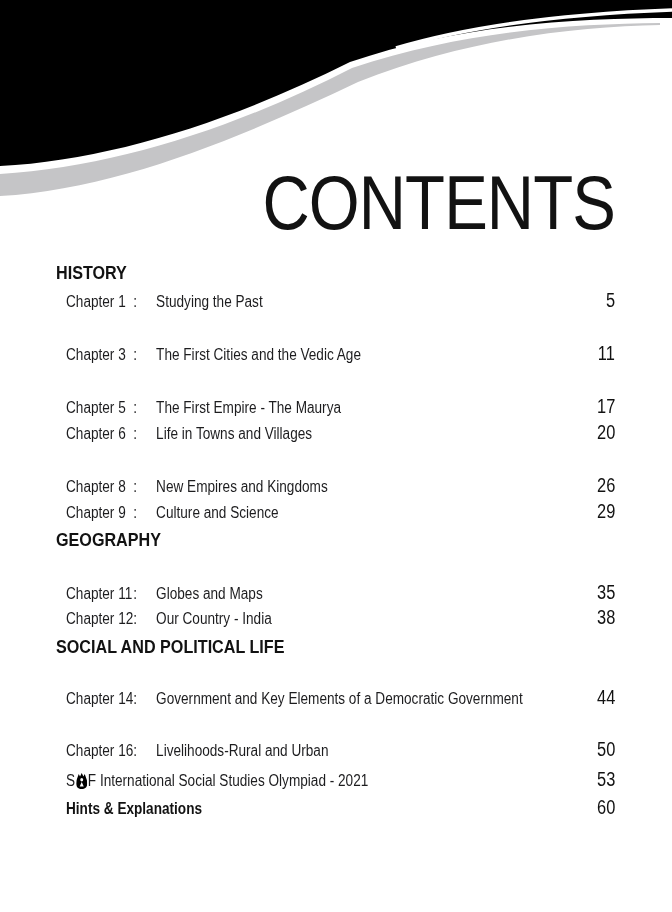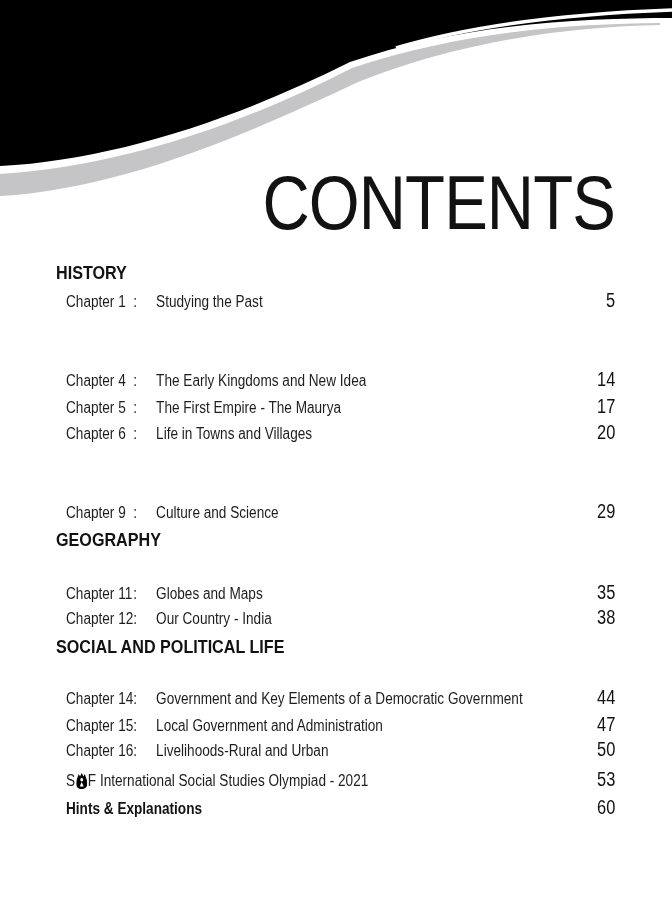--- a/index.html
+++ b/index.html
@@ -42,31 +42,35 @@
   </svg>
 
   <h1 class="contents-title">CONTENTS</h1>
 
   <div class="sec-head" style="top:262px">HISTORY</div>
 
   <div class="row" style="top:292px">
     <div class="rl"><span class="lab">Chapter 1</span><span class="sep">:</span><span class="tit">Studying the Past</span></div>
     <span class="pg">5</span>
   </div>
-  <div class="row" style="top:371px">
-    <div class="rl"><span class="lab">Chapter 4</span><span class="sep">:</span><span class="tit">The Early Kingdoms and New Idea</span></div>
-    <span class="pg">14</span>
+  <div class="row" style="top:345px">
+    <div class="rl"><span class="lab">Chapter 3</span><span class="sep">:</span><span class="tit">The First Cities and the Vedic Age</span></div>
+    <span class="pg">11</span>
   </div>
   <div class="row" style="top:398px">
     <div class="rl"><span class="lab">Chapter 5</span><span class="sep">:</span><span class="tit">The First Empire - The Maurya</span></div>
     <span class="pg">17</span>
   </div>
   <div class="row" style="top:424px">
     <div class="rl"><span class="lab">Chapter 6</span><span class="sep">:</span><span class="tit">Life in Towns and Villages</span></div>
     <span class="pg">20</span>
+  </div>
+  <div class="row" style="top:477px">
+    <div class="rl"><span class="lab">Chapter 8</span><span class="sep">:</span><span class="tit">New Empires and Kingdoms</span></div>
+    <span class="pg">26</span>
   </div>
   <div class="row" style="top:503px">
     <div class="rl"><span class="lab">Chapter 9</span><span class="sep">:</span><span class="tit">Culture and Science</span></div>
     <span class="pg">29</span>
   </div>
 
   <div class="sec-head" style="top:529px">GEOGRAPHY</div>
 
   <div class="row" style="top:584px">
     <div class="rl"><span class="lab">Chapter 11</span><span class="sep">:</span><span class="tit">Globes and Maps</span></div>
@@ -75,24 +79,20 @@
   <div class="row" style="top:609px">
     <div class="rl"><span class="lab">Chapter 12</span><span class="sep">:</span><span class="tit">Our Country - India</span></div>
     <span class="pg">38</span>
   </div>
 
   <div class="sec-head" style="top:636px">SOCIAL AND POLITICAL LIFE</div>
 
   <div class="row" style="top:689px">
     <div class="rl"><span class="lab">Chapter 14</span><span class="sep">:</span><span class="tit">Government and Key Elements of a Democratic Government</span></div>
     <span class="pg">44</span>
-  </div>
-  <div class="row" style="top:716px">
-    <div class="rl"><span class="lab">Chapter 15</span><span class="sep">:</span><span class="tit">Local Government and Administration</span></div>
-    <span class="pg">47</span>
   </div>
   <div class="row" style="top:741px">
     <div class="rl"><span class="lab">Chapter 16</span><span class="sep">:</span><span class="tit">Livelihoods-Rural and Urban</span></div>
     <span class="pg">50</span>
   </div>
 
   <div class="row" style="top:771px">
     <div class="rl">
       <span>S</span><svg class="sof-icon" width="13" height="16" viewBox="0 0 26 32">
           <path fill="#000000" d="M13,0 L17,7 L20,2 L23,9 C25,12.5 26,16.5 26,21 C26,28.5 20.5,32 13,32 C5.5,32 0,28.5 0,21 C0,16.5 1,12.5 3,9 L6,2 L9,7 Z"></path>

